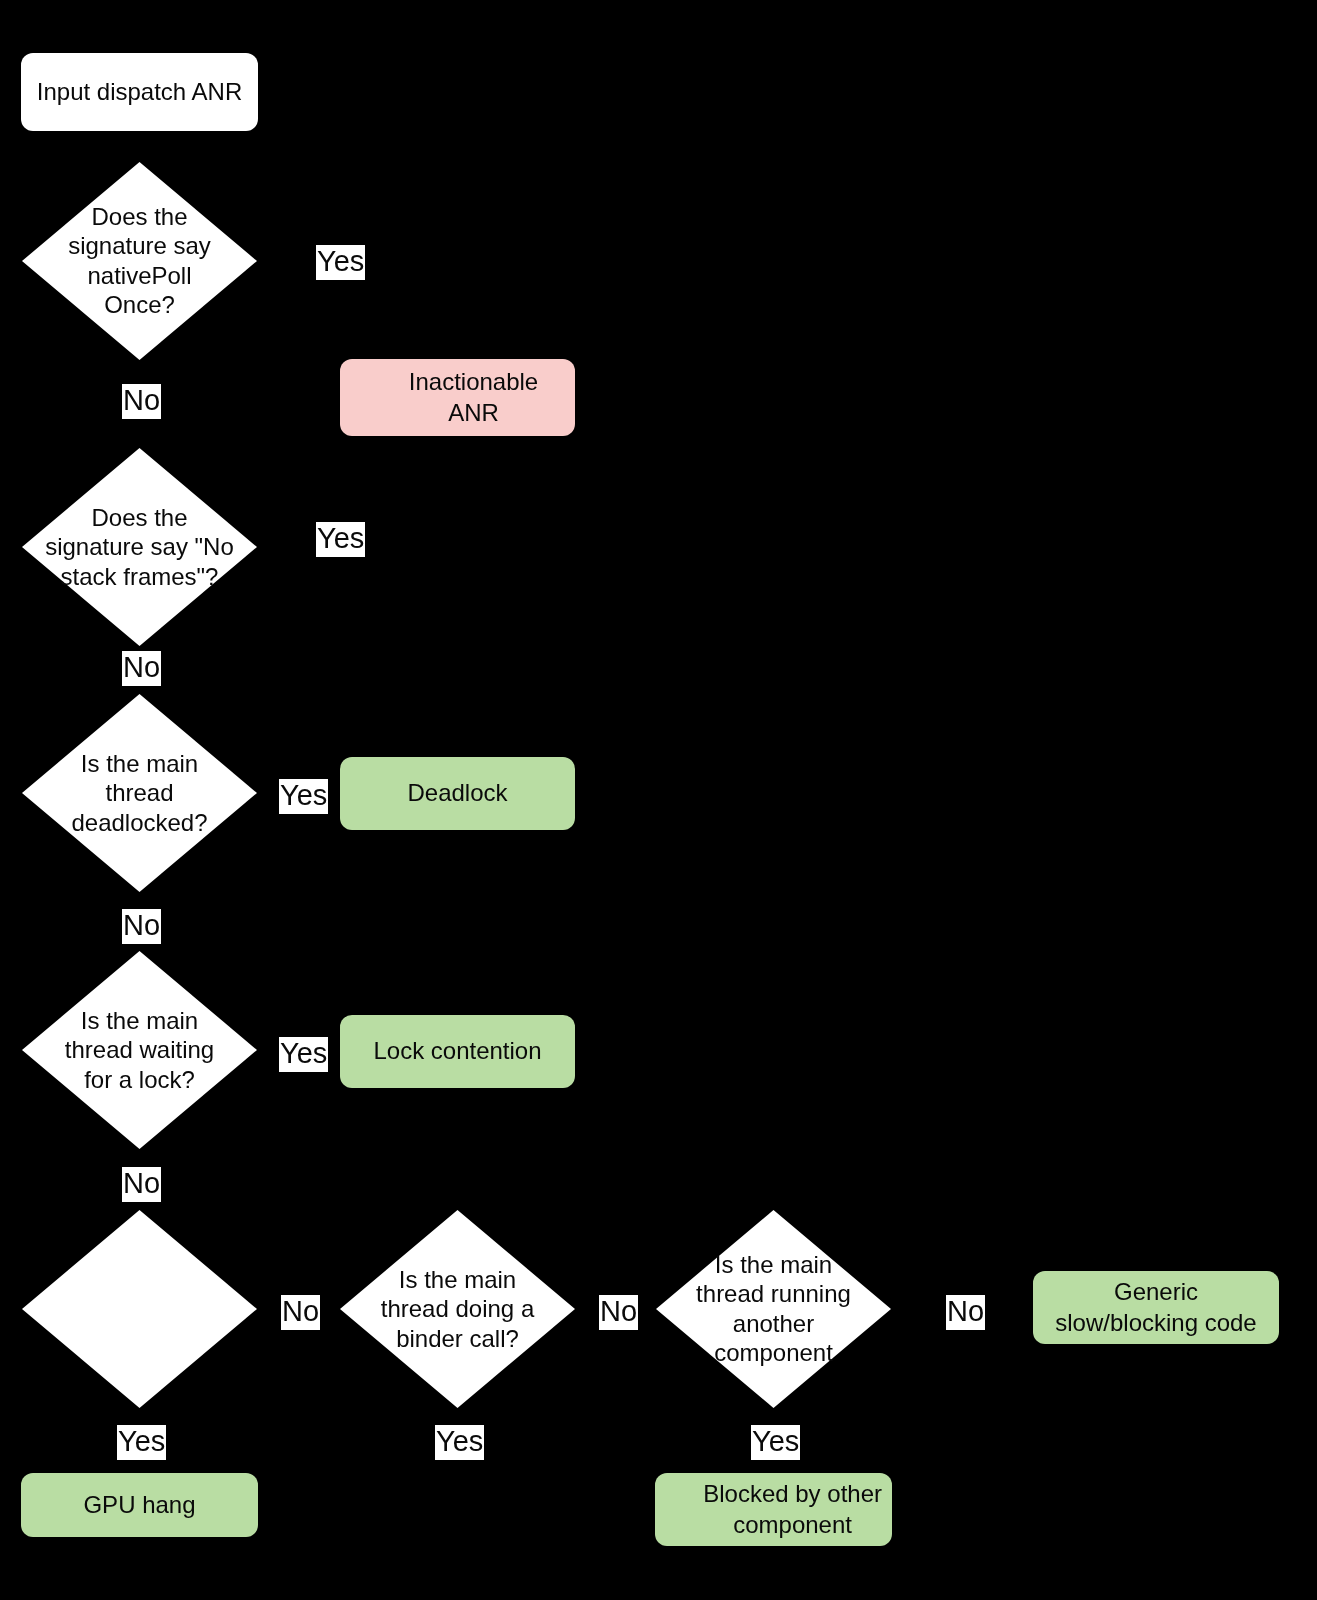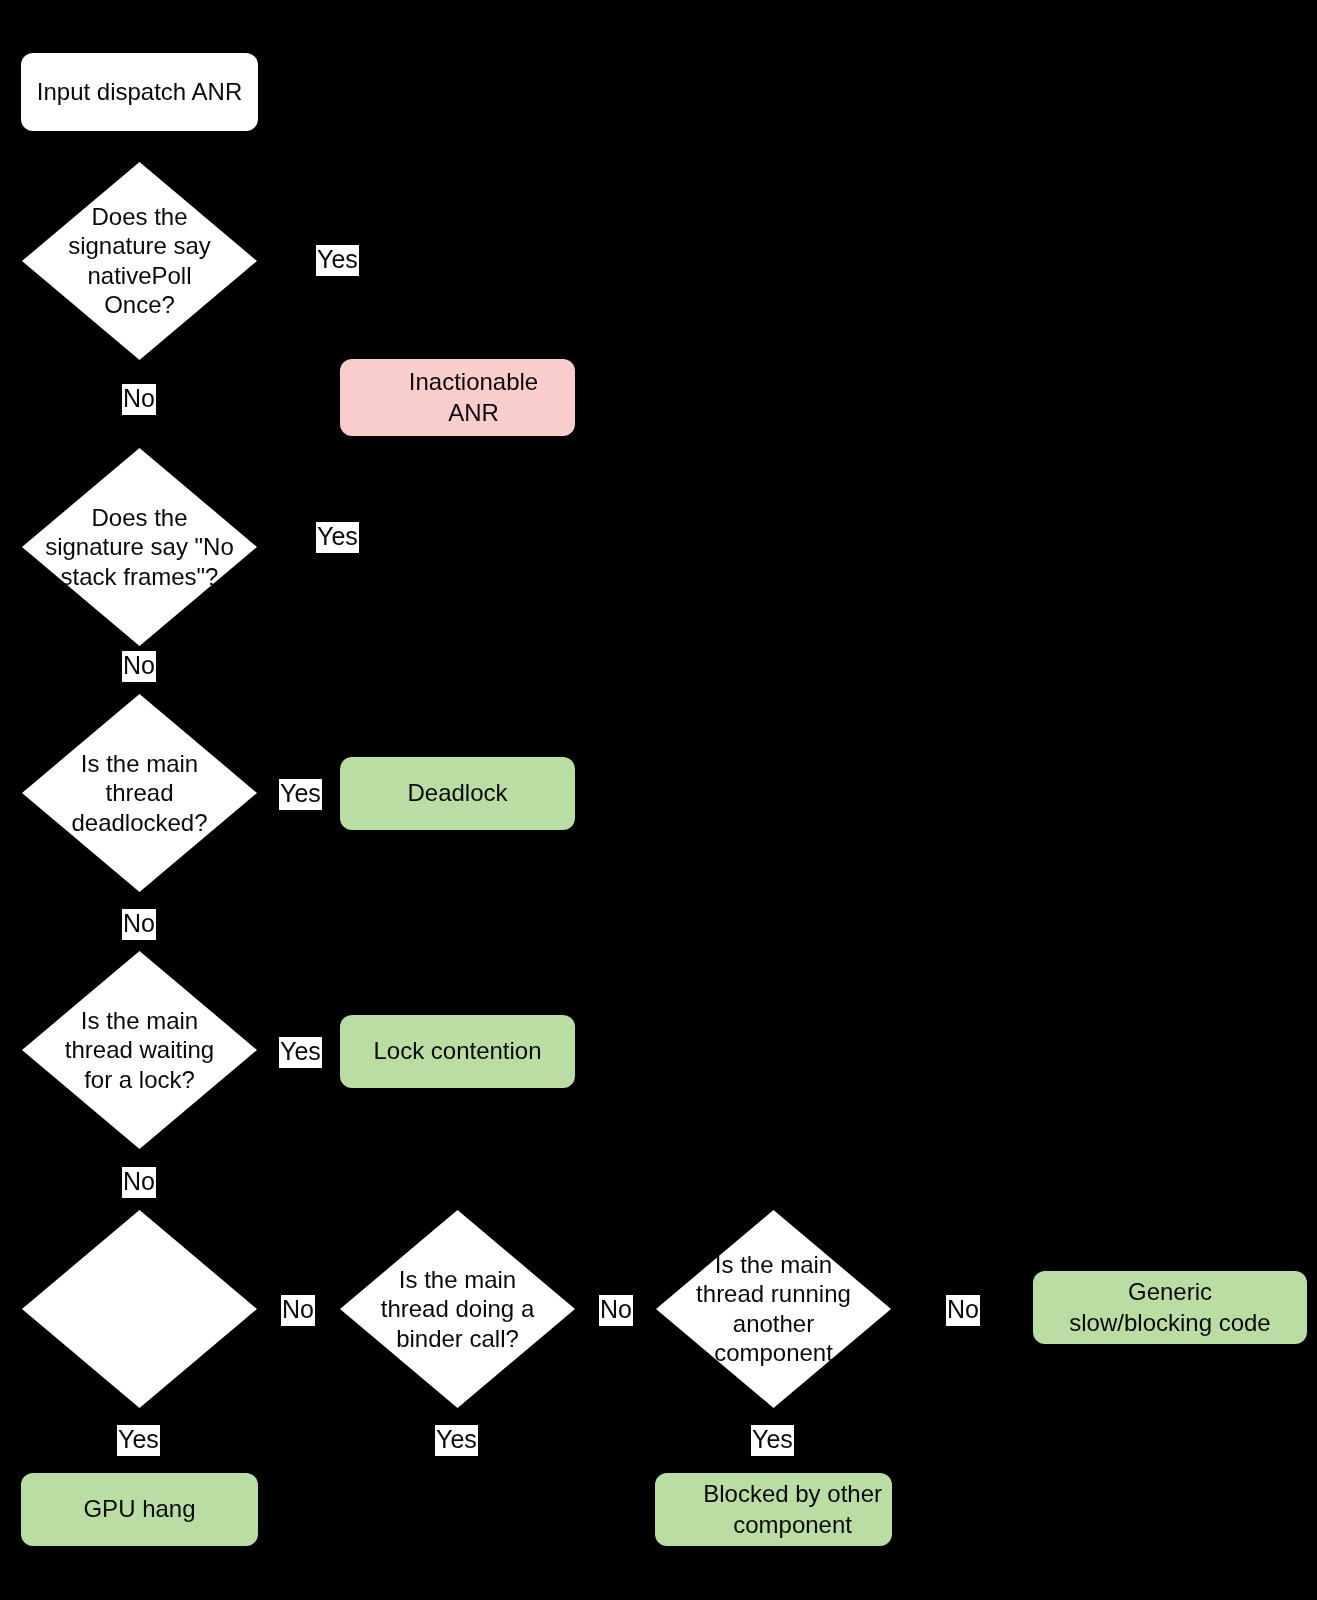--- a/index.html
+++ b/index.html
@@ -57,21 +57,21 @@
     line-height: 1.22;
     white-space: pre-line;
     pointer-events: none;
   }
 
   
   .edge-label {
     position: absolute;
     background: #ffffff;
     color: #0a0a0a;
-    font-size: 25px;
+    font-size: 29px;
     line-height: 1.0;
     padding: 2px 1px 4px 1px;
     white-space: nowrap;
   }
 
   
   .connector {
     position: absolute;
     background: #000000;
   }
@@ -149,21 +149,21 @@
   <div class="node-box result" style="left:340px; top:1015px; width:235px; height:73px;">
     <span>Lock contention</span>
   </div>
 
   <div class="diamond-wrap" style="left:22px; top:1210px; width:235px; height:198px;">
     <div class="diamond-shape"></div>
   </div>
   <div class="edge-label" style="left:281px; top:1295px;">No</div>
   <div class="edge-label" style="left:117px; top:1425px;">Yes</div>
 
-  <div class="node-box result" style="left:21px; top:1473px; width:237px; height:73px;">
+  <div class="node-box result" style="left:21px; top:1473px; width:237px; height:64px;">
     <span>GPU hang</span>
   </div>
 
   <div class="diamond-wrap" style="left:340px; top:1210px; width:235px; height:198px;">
     <div class="diamond-shape"></div>
     <div class="diamond-label">Is the main
 thread doing a
 binder call?</div>
   </div>
   <div class="edge-label" style="left:599px; top:1295px;">No</div>
@@ -178,18 +178,18 @@
 component</div>
   </div>
   <div class="edge-label" style="left:946px; top:1295px;">No</div>
   <div class="edge-label" style="left:751px; top:1425px;">Yes</div>
 
   <div class="node-box result" style="left:655px; top:1473px; width:237px; height:73px;justify-content:flex-end;">
     <span>Blocked by other
 component</span>
   </div>
 
-  <div class="node-box result" style="left:1033px; top:1271px; width:274px; height:73px;">
+  <div class="node-box result" style="left:1033px; top:1271px; width:246px; height:73px;">
     <span>Generic
 slow/blocking code</span>
   </div>
 
 </div>
 
 </body></html>

